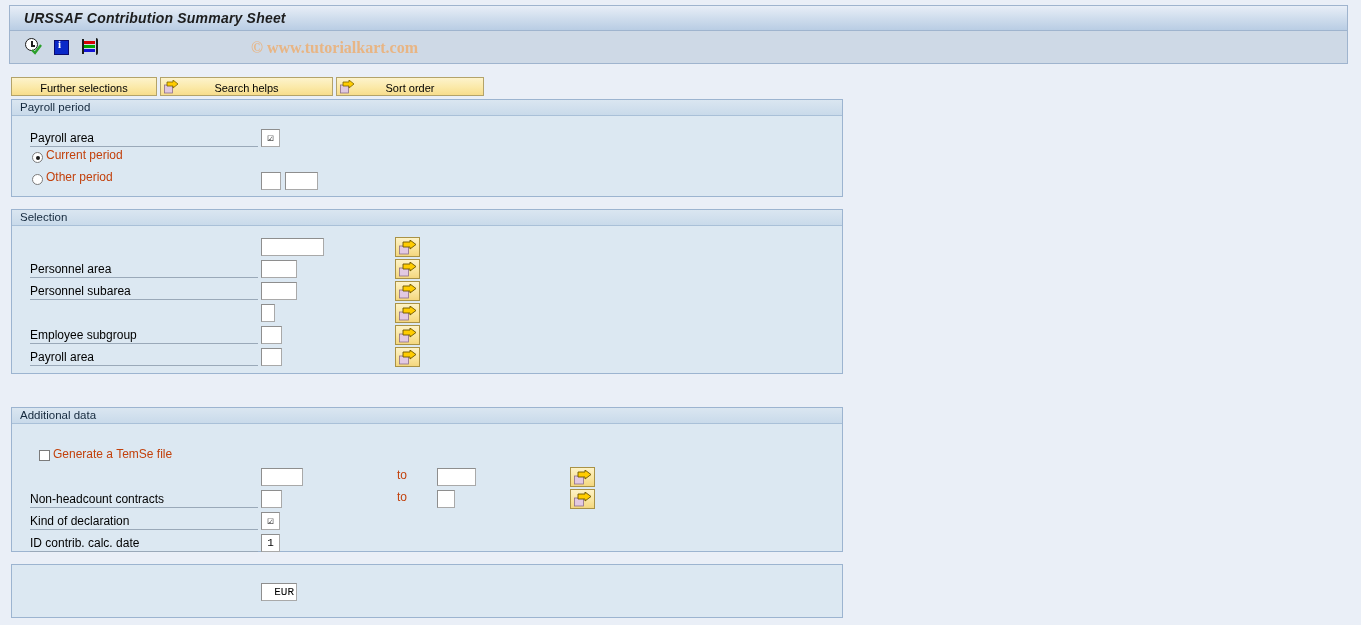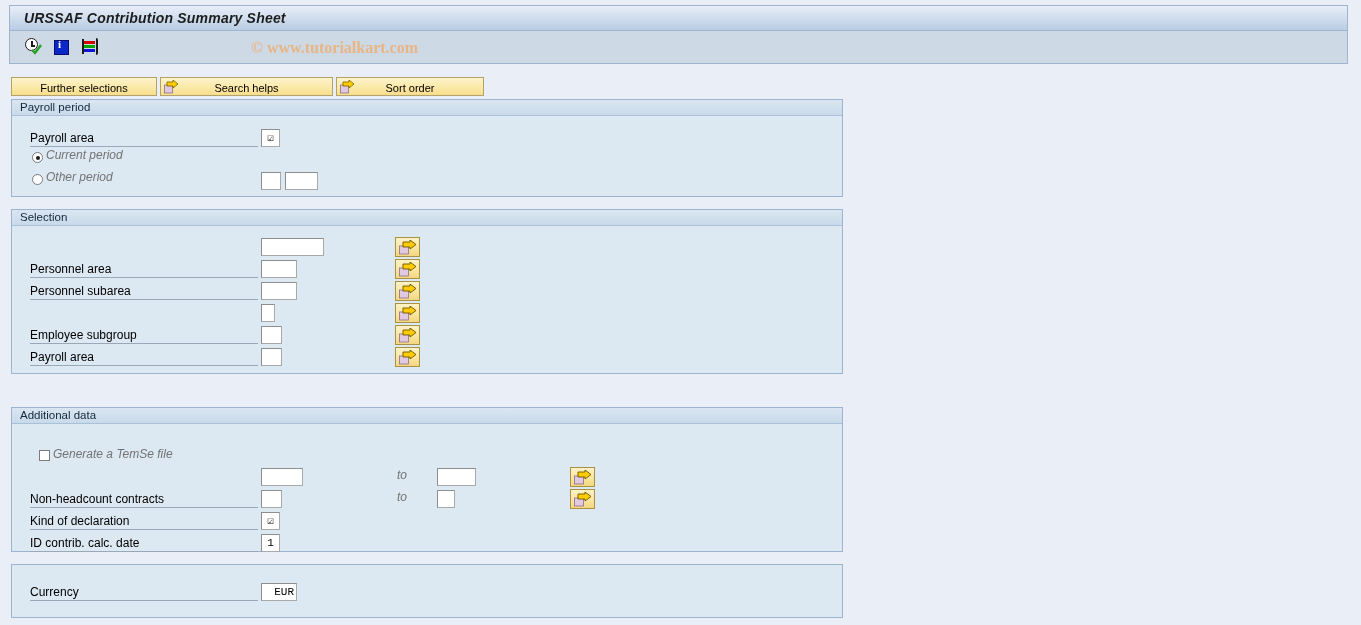--- a/index.html
+++ b/index.html
@@ -207,23 +207,22 @@
     line-height: 17px;
     border-bottom: 1px solid #9aa9b9;
     height: 17px;
     box-sizing: border-box;
     white-space: nowrap;
   }
   .plain-label {
     position: absolute;
     font-size: 12px;
     line-height: 17px;
-    color: #737373;
+    color: #c2410c;
     white-space: nowrap;
-    font-style: italic;
   }
   .fin {
     position: absolute;
     box-sizing: border-box;
     border: 1px solid #a9a9a9;
     border-top-color: #8e8e8e;
     border-left-color: #8e8e8e;
     background: #ffffff;
     height: 18px;
     font-family: "Liberation Mono", monospace;
@@ -438,16 +437,15 @@
     <div class="flabel" style="left:18px; top:89px; width:228px;">Kind of declaration</div>
     <div class="fin center" style="left:249px; top:88px; width:19px;">☑</div>
 
     <div class="flabel" style="left:18px; top:111px; width:228px;">ID contrib. calc. date</div>
     <div class="fin center" style="left:249px; top:110px; width:19px;">1</div>
   </div>
 </div>
 
 <div class="panel" style="top:564px; height:54px;">
   <div class="panel-body" style="height:52px;">
-    <div class="flabel" style="left:18px; top:19px; width:228px;">Currency</div>
     <div class="fin" style="left:249px; top:18px; width:36px;">EUR</div>
   </div>
 </div>
 
 </body></html>

